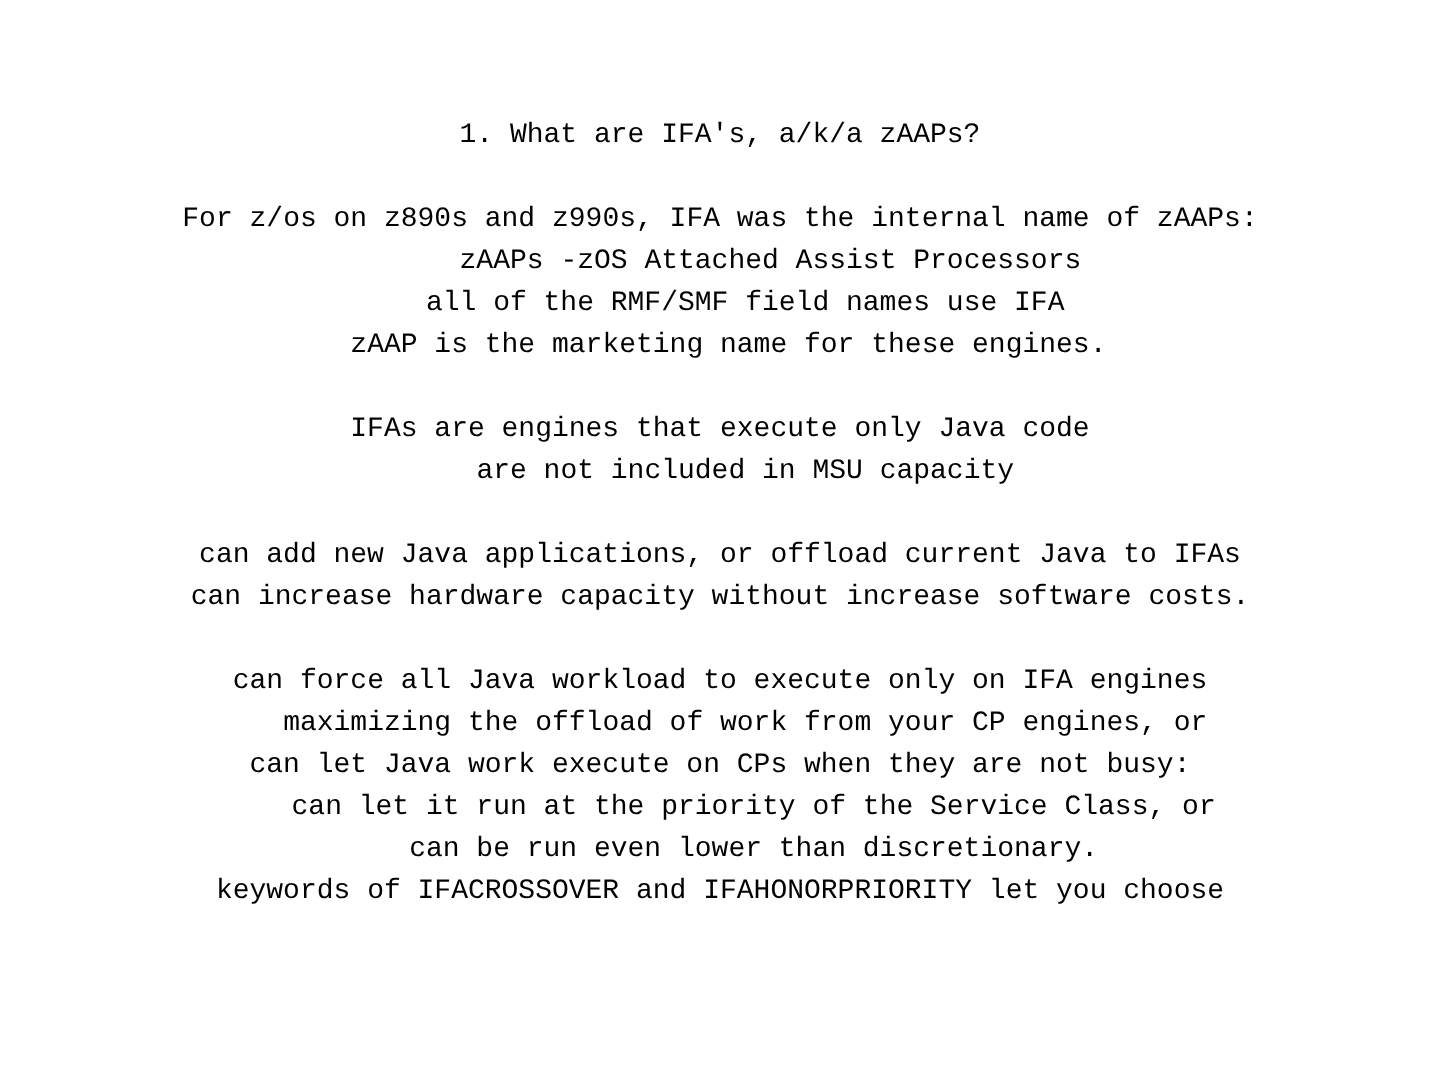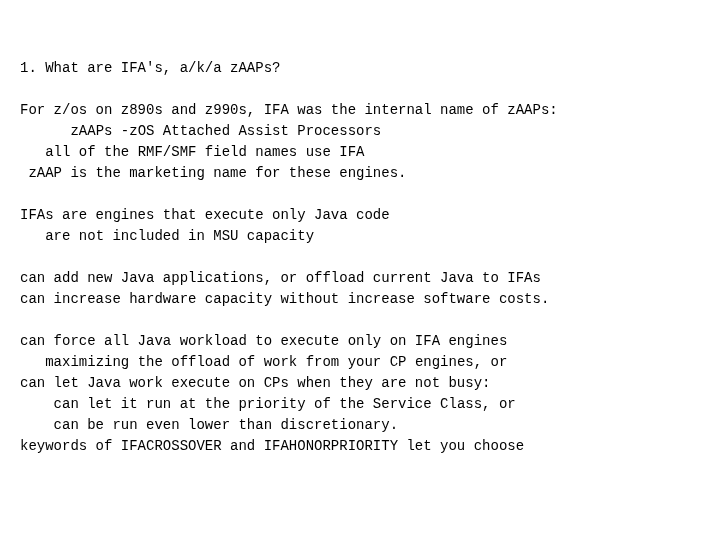--- a/index.html
+++ b/index.html
@@ -15,20 +15,21 @@
       padding: 16px 20px;
       width: 720px;
       min-height: 540px;
     }
     .content-block {
       line-height: 1.5;
       white-space: pre-wrap;
     }
     p {
       margin-bottom: 0;
+      text-align: center;
     }
   </style>
 </head>
 <body>
 
 <div class="content-block">
   <div id="text-container"><p>1. What are IFA's, a/k/a zAAPs?</p><p>&nbsp;</p><p>For z/os on z890s and z990s, IFA was the internal name of zAAPs:</p><p>      zAAPs -zOS Attached Assist Processors</p><p>   all of the RMF/SMF field names use IFA</p><p> zAAP is the marketing name for these engines.</p><p>&nbsp;</p><p>IFAs are engines that execute only Java code</p><p>   are not included in MSU capacity</p><p>&nbsp;</p><p>can add new Java applications, or offload current Java to IFAs</p><p>can increase hardware capacity without increase software costs.</p><p>&nbsp;</p><p>can force all Java workload to execute only on IFA engines</p><p>   maximizing the offload of work from your CP engines, or</p><p>can let Java work execute on CPs when they are not busy:</p><p>    can let it run at the priority of the Service Class, or</p><p>    can be run even lower than discretionary.</p><p>keywords of IFACROSSOVER and IFAHONORPRIORITY let you choose</p></div>
 </div>
 
 </body></html>

